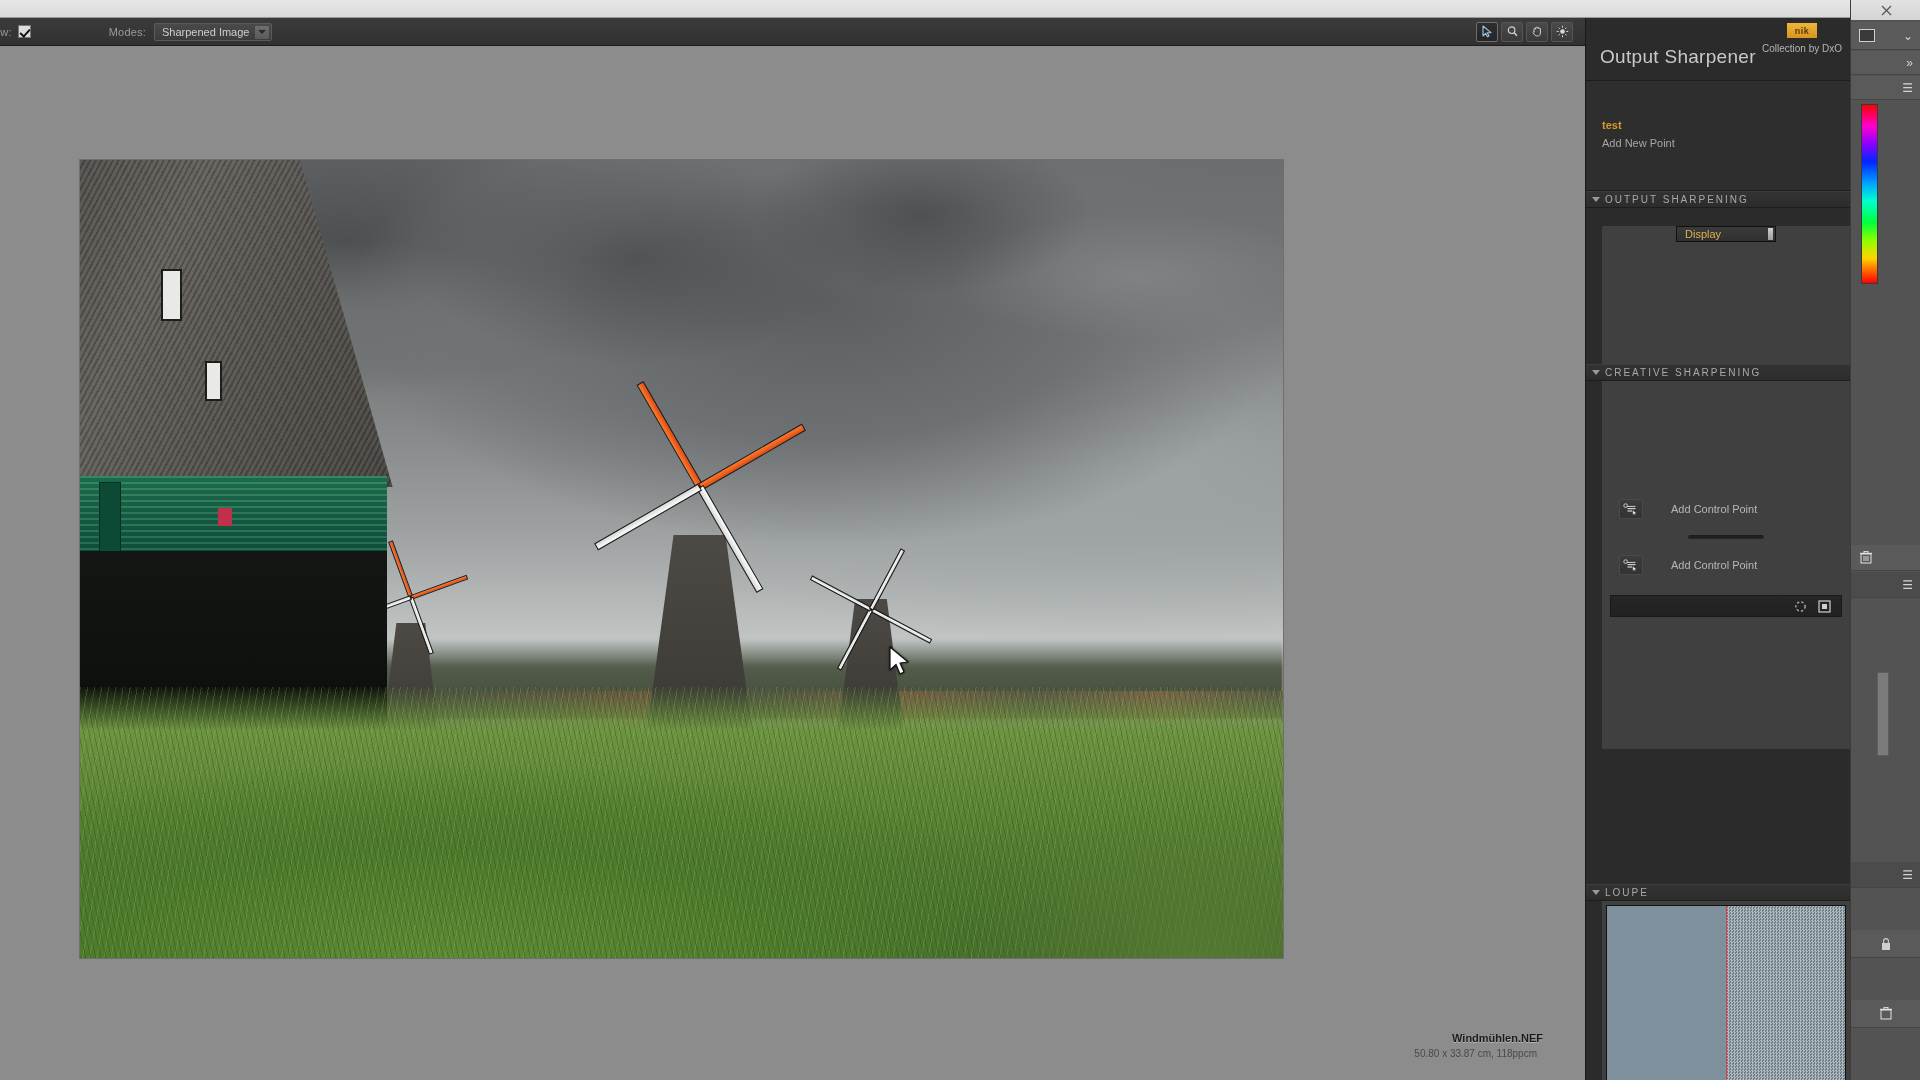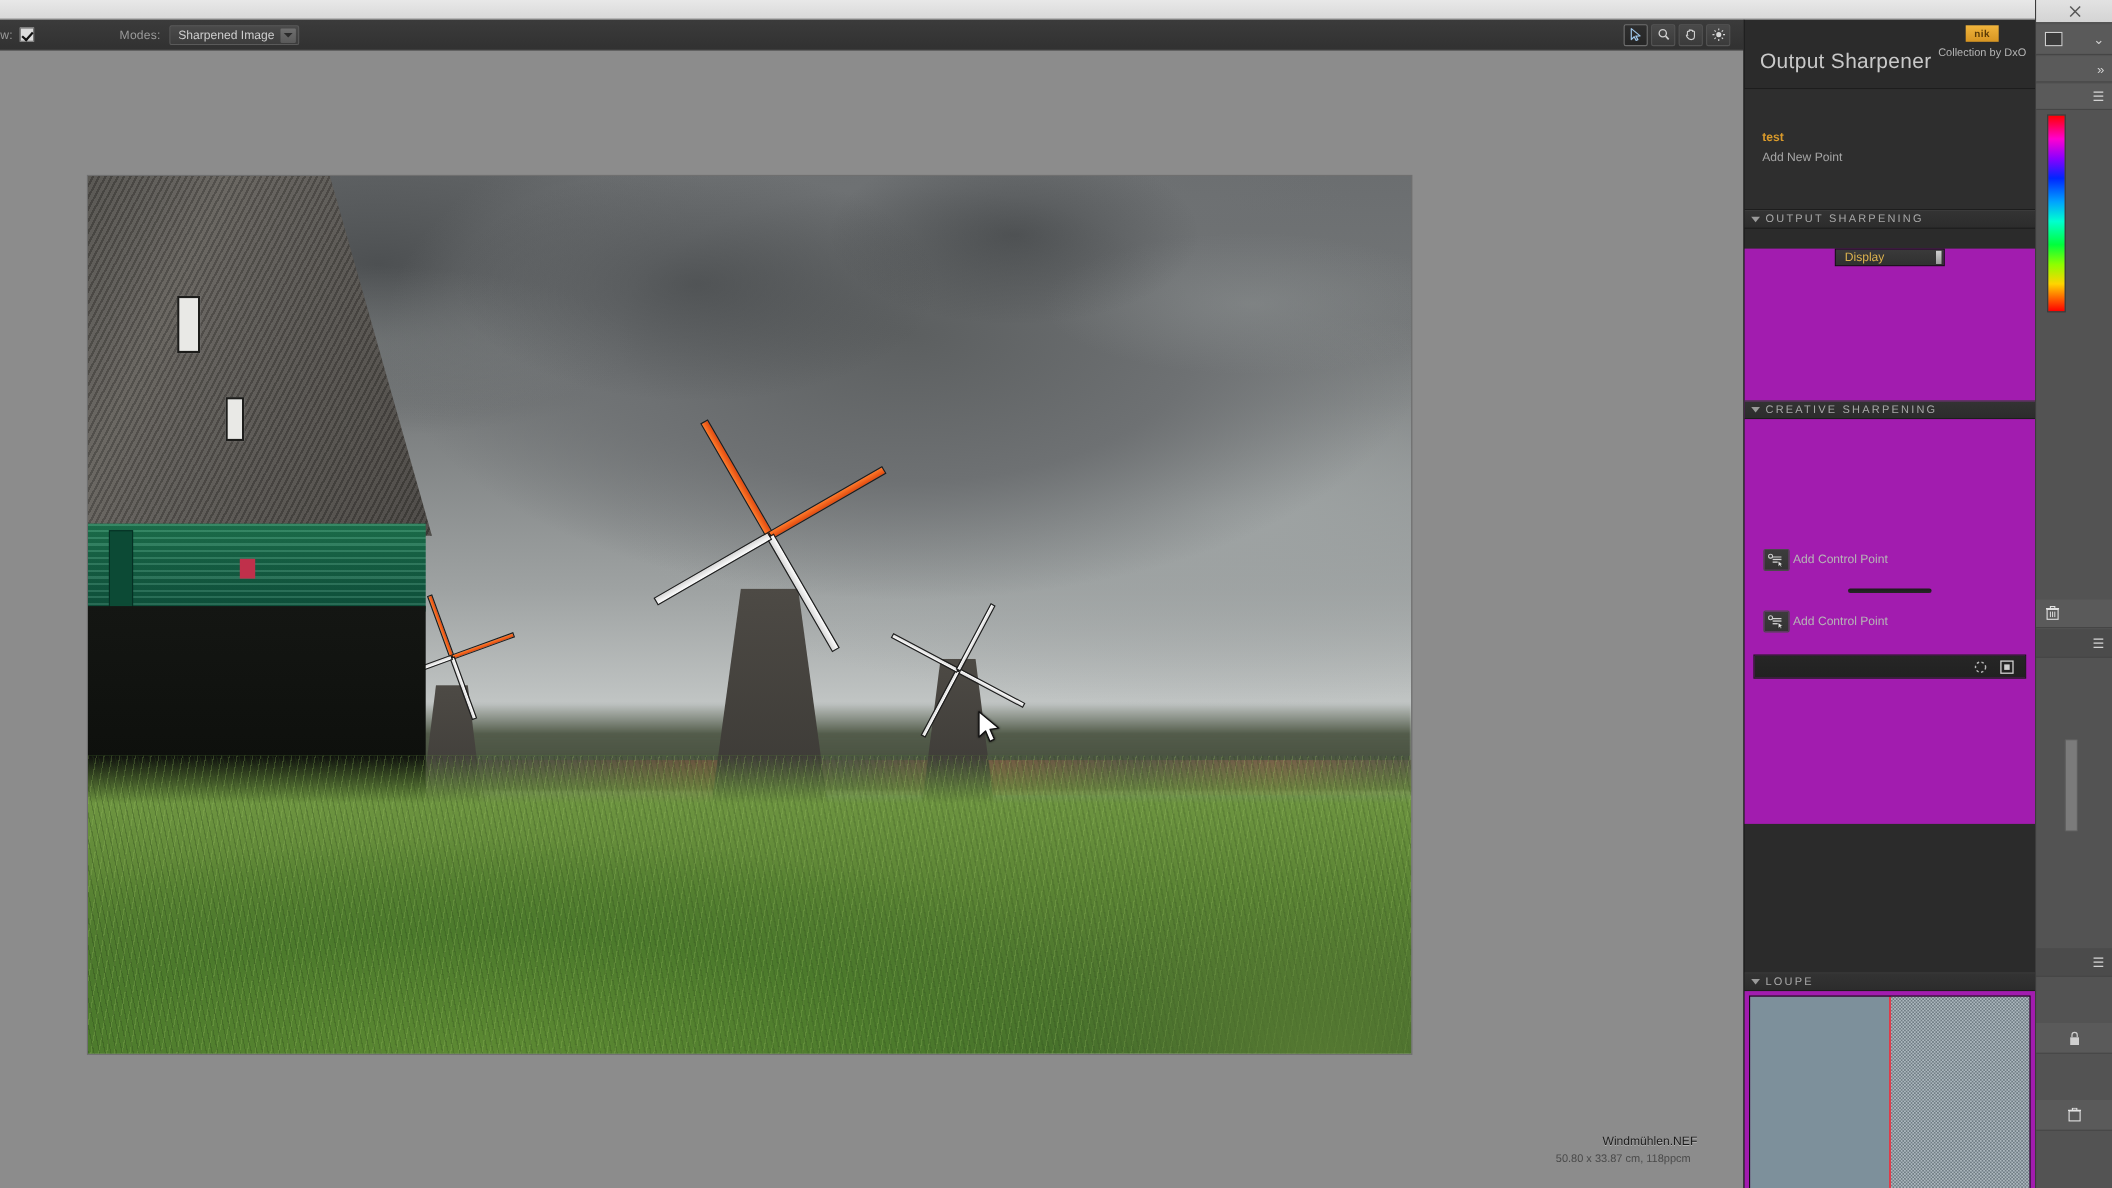--- a/index.html
+++ b/index.html
@@ -177,21 +177,21 @@
   .blade {
     position: absolute; left: 50%; top: 50%; transform-origin: 0 50%;
     height: 5px; background: linear-gradient(#ddd, #aaa);
     border: 1px solid #1c1c1c;
   }
   .blade.or { background: linear-gradient(#ff7a2a, #e04a10); }
   .blade.wh { background: linear-gradient(#fdfdfd, #d8d8d8); }
 
   .photo-caption-name {
     position: absolute; right: 42px; bottom: 36px;
-    font-size: 11px; font-weight: normal; color: #1b1b1b;
+    font-size: 11px; font-weight: bold; color: #1b1b1b;
     text-shadow: 0 1px 0 rgba(255,255,255,.35);
     margin-top: 47px;
   }
   .photo-caption-size {
     position: absolute; right: 48px; bottom: 21px;
     font-size: 10px; color: #4a4a4a;
   }
   
   .cursor {
     position: absolute; left: 888px; top: 600px; width: 22px; height: 32px;
@@ -234,34 +234,34 @@
   .preset-add { position: absolute; left: 16px; top: 56px; color: #a6a6a6; font-size: 11px; }
 
   .sec-header {
     height: 17px; background: linear-gradient(#333333, #2c2c2c);
     border-top: 1px solid #3d3d3d; border-bottom: 1px solid #1d1d1d;
     display: flex; align-items: center; padding-left: 6px; gap: 5px;
   }
   .tri { width: 0; height: 0; border-left: 4px solid transparent; border-right: 4px solid transparent; border-top: 5px solid #9a9a9a; }
   .sec-title { font-size: 10px; color: #a9a9a9; letter-spacing: 2px; }
 
-  .sec-body { background: #a21caf; }
+  .sec-body { background: #404040; margin-left: 16px; }
 
   .display-select {
     position: relative; width: 100px; height: 16px; margin: 18px auto 0 auto;
     background: linear-gradient(#3a3a3a, #303030); border: 1px solid #111;
     display: flex; align-items: center; padding-left: 8px;
     font-size: 11px; color: #dcb24e;
   }
   .display-select .handle {
     position: absolute; right: 2px; top: 1px; bottom: 1px; width: 5px;
     background: linear-gradient(#cfcfcf, #9c9c9c);
   }
 
-  .cp-row { display: flex; align-items: center; gap: 3px; padding: 0 0 0 17px; text-align: right; }
+  .cp-row { display: flex; align-items: center; gap: 28px; padding: 0 0 0 17px; text-align: right; }
   .cp-btn {
     width: 24px; height: 20px; background: linear-gradient(#3c3c3c, #333);
     border: 1px solid #4a4a4a; border-radius: 2px;
     display: flex; align-items: center; justify-content: center;
   }
   .cp-label { color: #b6b6b6; font-size: 11px; }
   .cp-slider {
     width: 76px; height: 4px; margin: 16px auto; border-radius: 2px;
     background: linear-gradient(#1c1c1c, #262626);
   }

